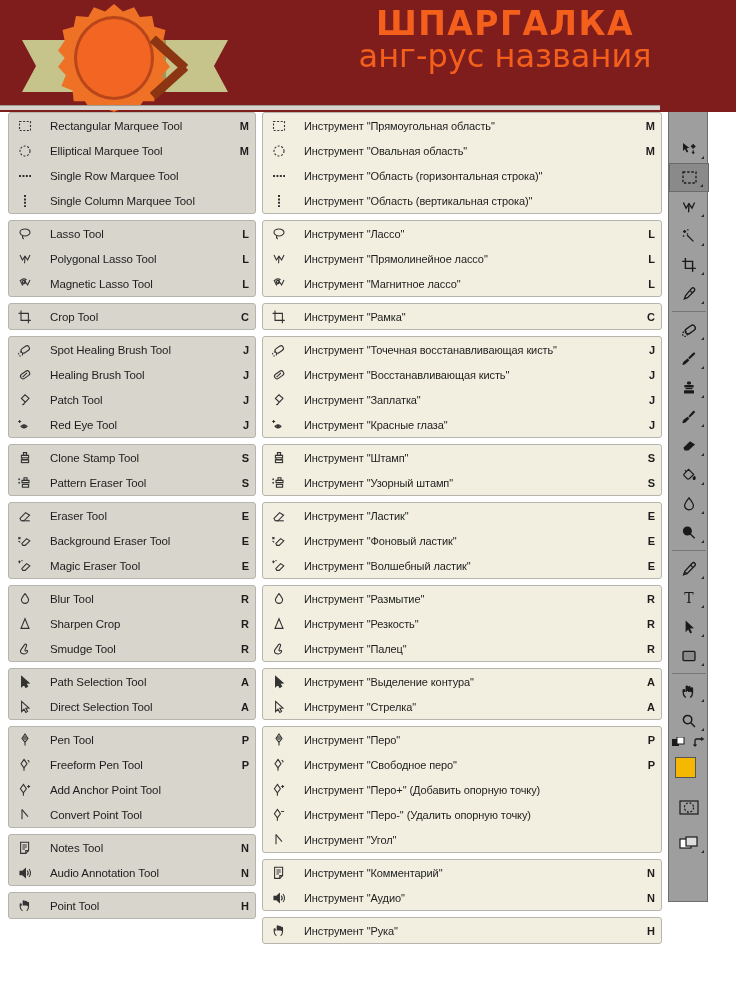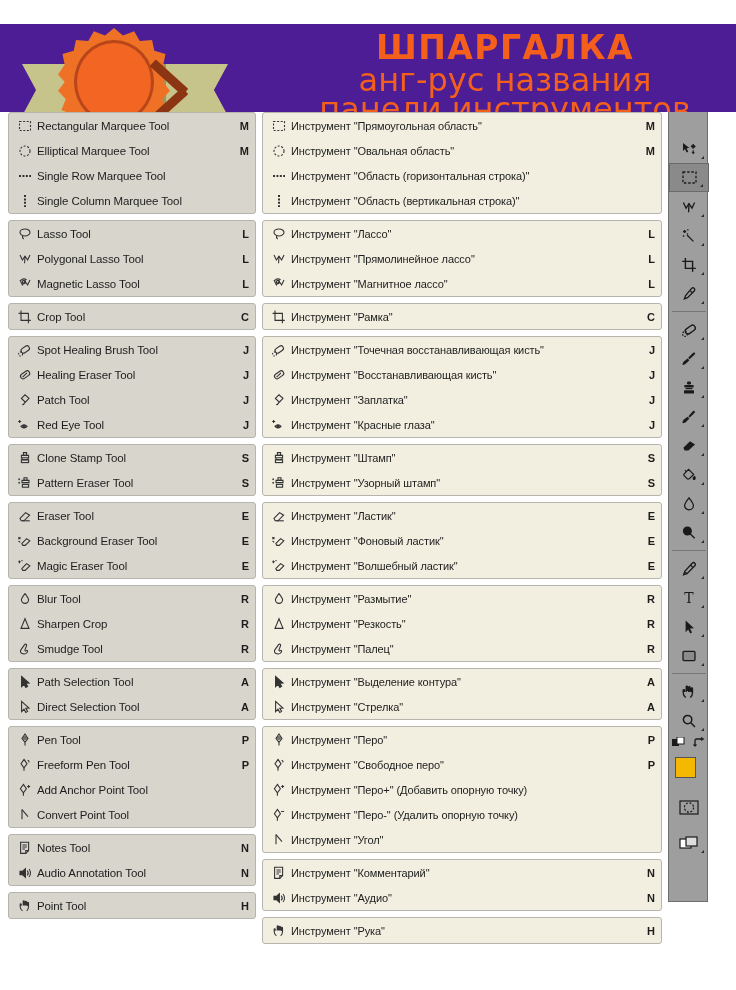--- a/index.html
+++ b/index.html
@@ -7,22 +7,21 @@
     width: 736px; height: 990px;
     background: #ffffff;
     font-family: "Liberation Sans", sans-serif;
     overflow: hidden;
   }
   #page { position: relative; width: 736px; height: 990px; background: #fff; }
 
   
   #banner {
     position: absolute; left: 0; top: 0; width: 736px; height: 112px;
-    background: #4c1d95;
-    margin-top: 24px;
+    background: #7f1d1d;
   }
   .logo-wrap {
     position: absolute; left: 22px; top: 2px; width: 210px; height: 110px;
   }
   .ribbon-l, .ribbon-r {
     position: absolute; top: 38px; width: 78px; height: 52px;
     background: #c6c48b;
   }
   .ribbon-l { left: 0px;
     clip-path: polygon(0 0, 100% 0, 100% 100%, 0 100%, 18% 50%);
@@ -111,20 +110,21 @@
   }
   .ico svg { display:block; }
 
   .lbl {
     flex: 1 1 auto;
     font-family: "Liberation Sans", sans-serif;
     font-size: 11.5px;
     white-space: nowrap;
     overflow: hidden;
     letter-spacing: -0.1px;
+    margin-left: 13px;
   }
   .colR .lbl { font-size: 11px; }
   .key {
     width: 16px; text-align: right;
     font-family: "Liberation Sans", sans-serif;
     font-size: 11px; font-weight: 700; color: #1d1d1d;
   }
 
   
   #toolbar {
@@ -182,21 +182,20 @@
       <div class="starburst"></div>
       <div class="star-inner">
         <div class="brush-a"></div>
         <div class="brush-b"></div>
       </div>
     </div>
 
     <div class="head-title">
       <div class="t1">ШПАРГАЛКА</div>
       <div class="t2">анг-рус названия</div>
-      <div class="t3">панели инструментов</div>
     </div>
 
     <div class="hdr-rule"></div>
   </div>
 
   <div id="sheet">
     <div class="colL" id="col-en">
         <div class="group">
           <div class="row">
             <span class="ico">
@@ -291,21 +290,21 @@
             <span class="lbl">Spot Healing Brush Tool</span>
             <span class="key">J</span>
           </div>
           <div class="row">
             <span class="ico">
               <svg width="16" height="16" viewBox="0 0 16 16" fill="none" stroke="#333" stroke-width="1.1">
                 <rect x="3.2" y="5.4" width="10" height="5" rx="2.4" transform="rotate(-35 8 8)"></rect>
                 <line x1="5.6" y1="10.2" x2="10" y2="5.8"></line>
               </svg>
             </span>
-            <span class="lbl">Healing Eraser Tool</span>
+            <span class="lbl">Healing Brush Tool</span>
             <span class="key">J</span>
           </div>
           <div class="row">
             <span class="ico">
               <svg width="16" height="16" viewBox="0 0 16 16" fill="none" stroke="#333" stroke-width="1.1">
                 <path d="M4.4 6.4 8 2.8l4 3.6-3.6 3.8-4-3.8z"></path>
                 <path d="M8 10.2c-.6 1.6-1.6 2.4-2.8 2.6"></path>
               </svg>
             </span>
             <span class="lbl">Patch Tool</span>

